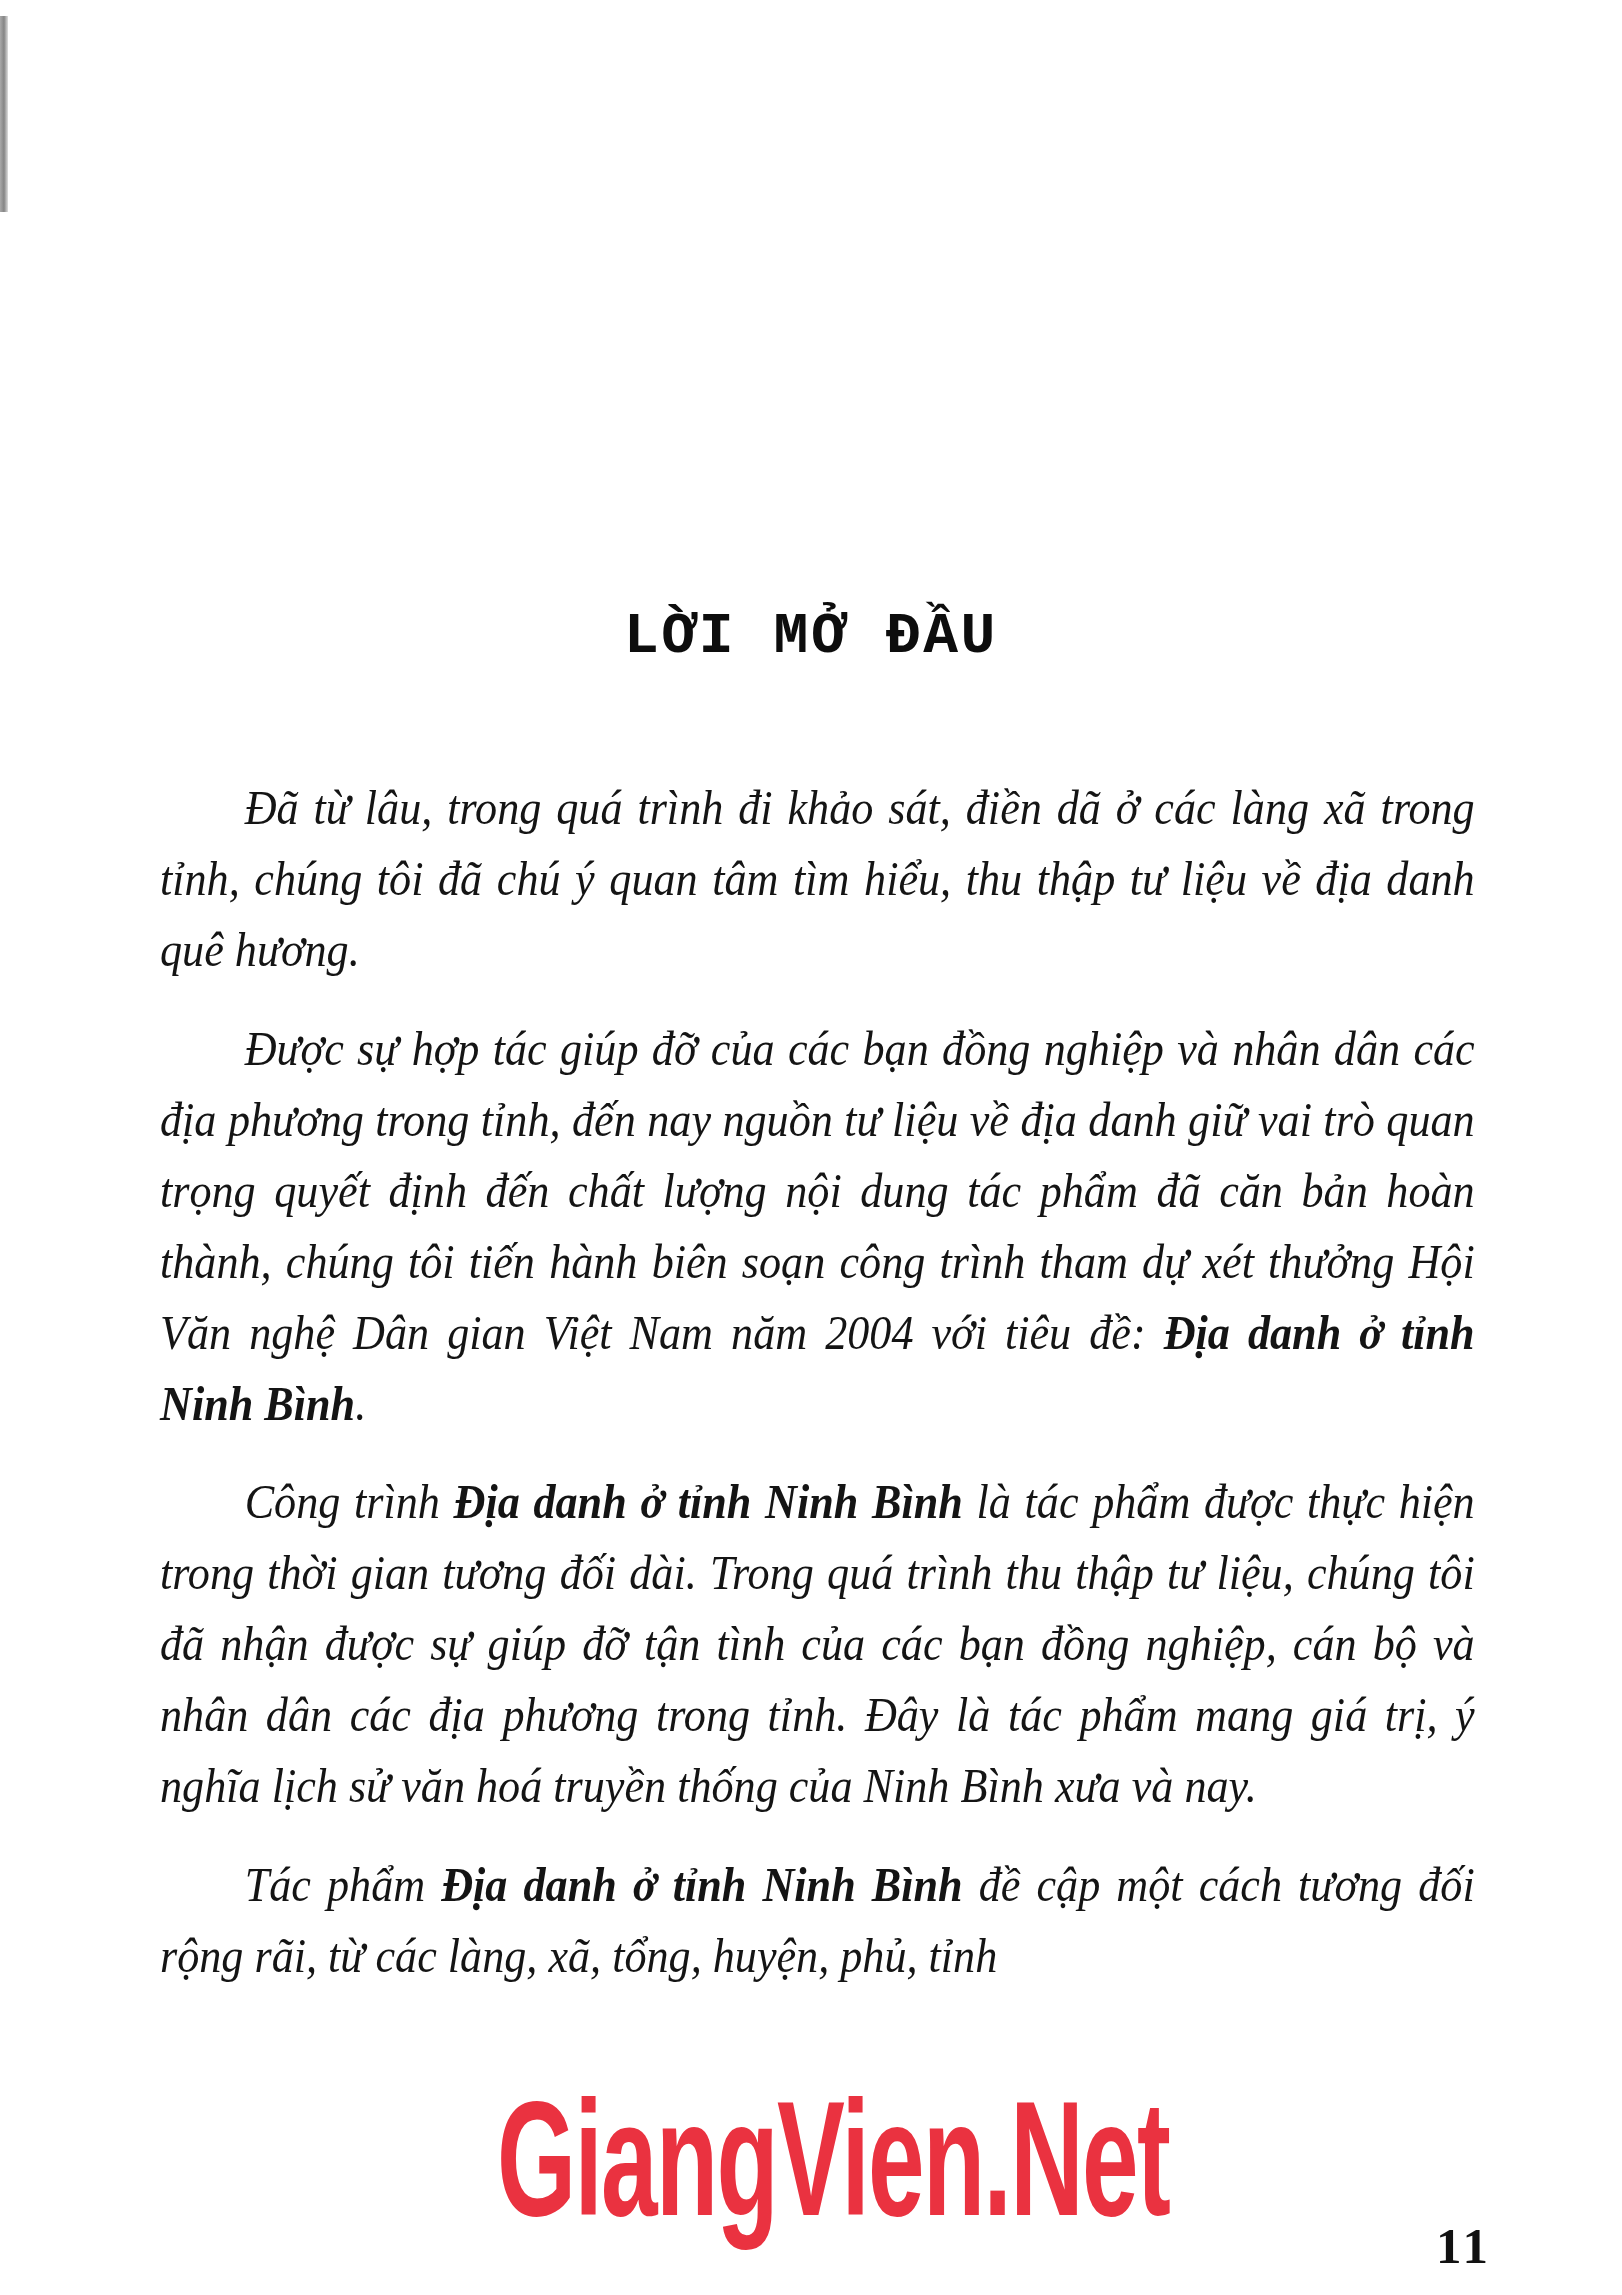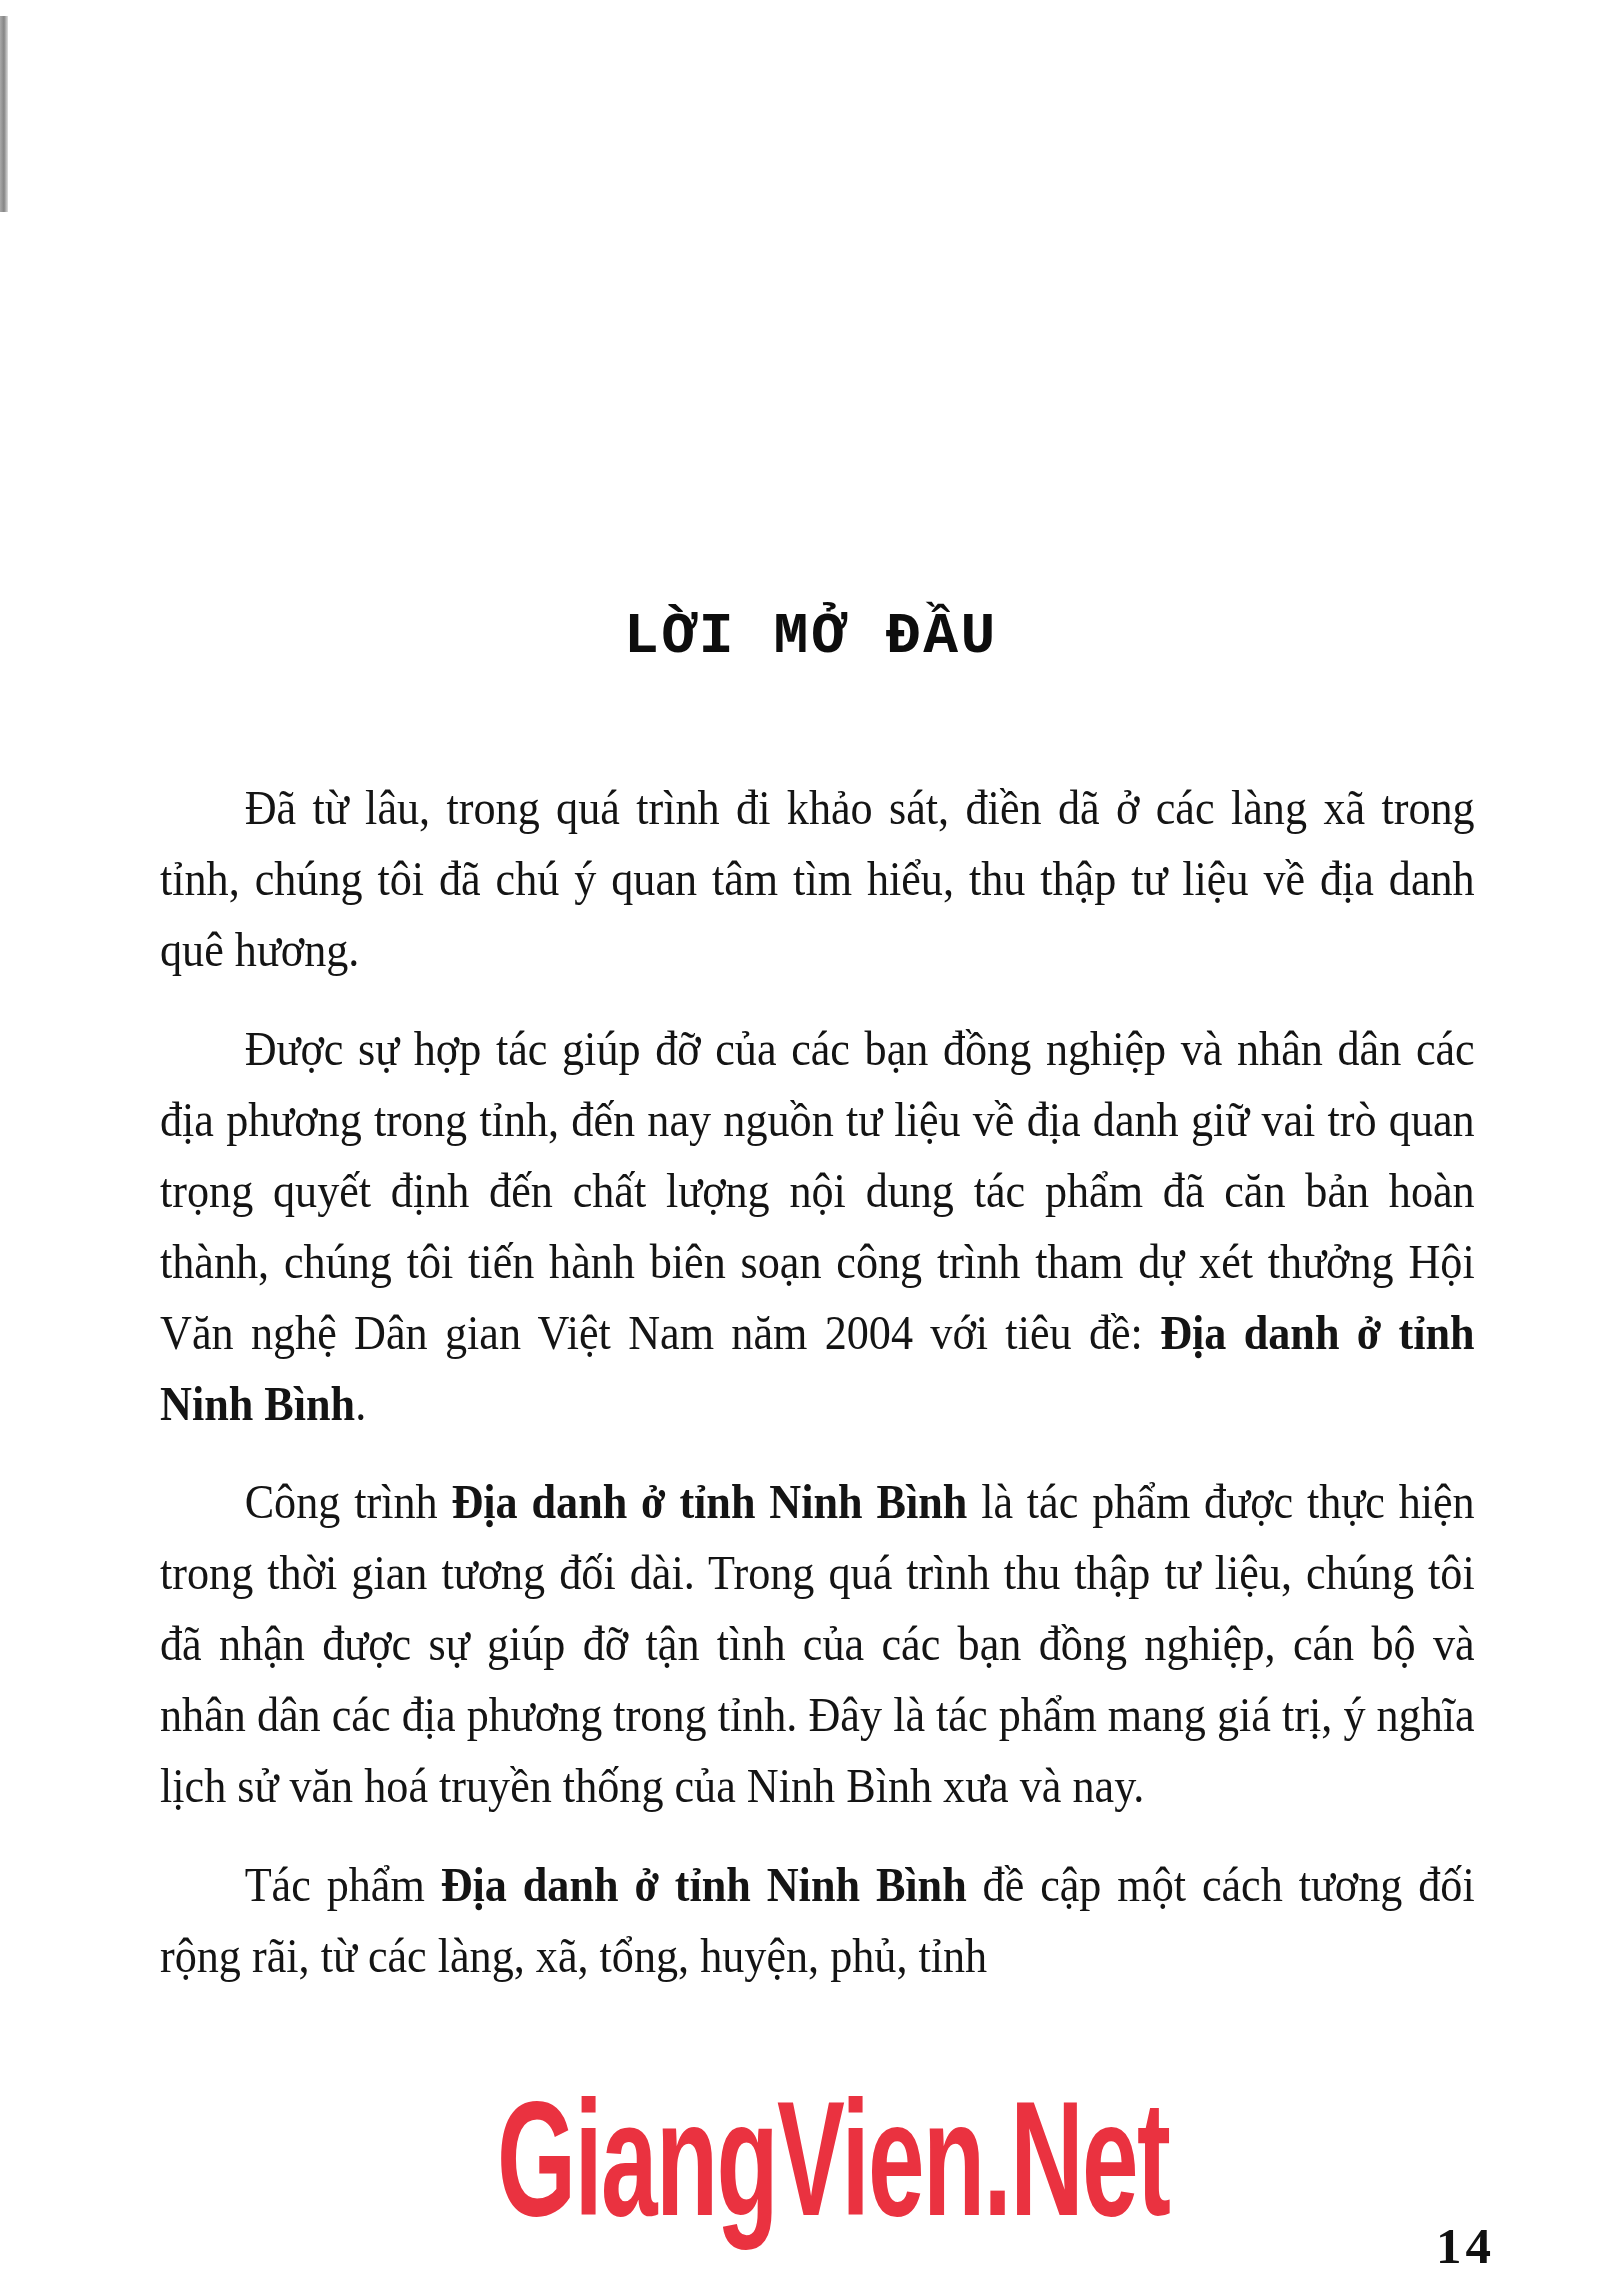--- a/index.html
+++ b/index.html
@@ -35,20 +35,21 @@
     letter-spacing: 2.6px;
     color: #0d0d0d;
     line-height: 1;
     font-family: Liberation Mono, monospace;
   }
   .body-text {
     position: absolute;
     left: 160px;
     width: 1315px;
     top: 772px;
+    font-style: italic;
     font-size: 48px;
     line-height: 71px;
     text-align: justify;
     color: #141414;
   }
   .body-text p {
     margin: 0 0 27.5px 0;
     text-indent: 92px;
     transform: scaleX(0.92);
     transform-origin: left top;
@@ -99,14 +100,14 @@
   <p>
     <span>Công trình </span><b>Địa danh ở tỉnh Ninh Bình</b><span> là tác phẩm được thực hiện trong thời gian tương đối dài. Trong quá trình thu thập tư liệu, chúng tôi đã nhận được sự giúp đỡ tận tình của các bạn đồng nghiệp, cán bộ và nhân dân các địa phương trong tỉnh. Đây là tác phẩm mang giá trị, ý nghĩa lịch sử văn hoá truyền thống của Ninh Bình xưa và nay.</span>
   </p>
   <p>
     <span>Tác phẩm </span><b>Địa danh ở tỉnh Ninh Bình</b><span> đề cập một cách tương đối rộng rãi, từ các làng, xã, tổng, huyện, phủ, tỉnh</span>
   </p>
 </div>
 
 <div class="watermark">GiangVien.Net</div>
 
-<div class="page-number">14</div>
+<div class="page-number">11</div>
 
 
 </body></html>

